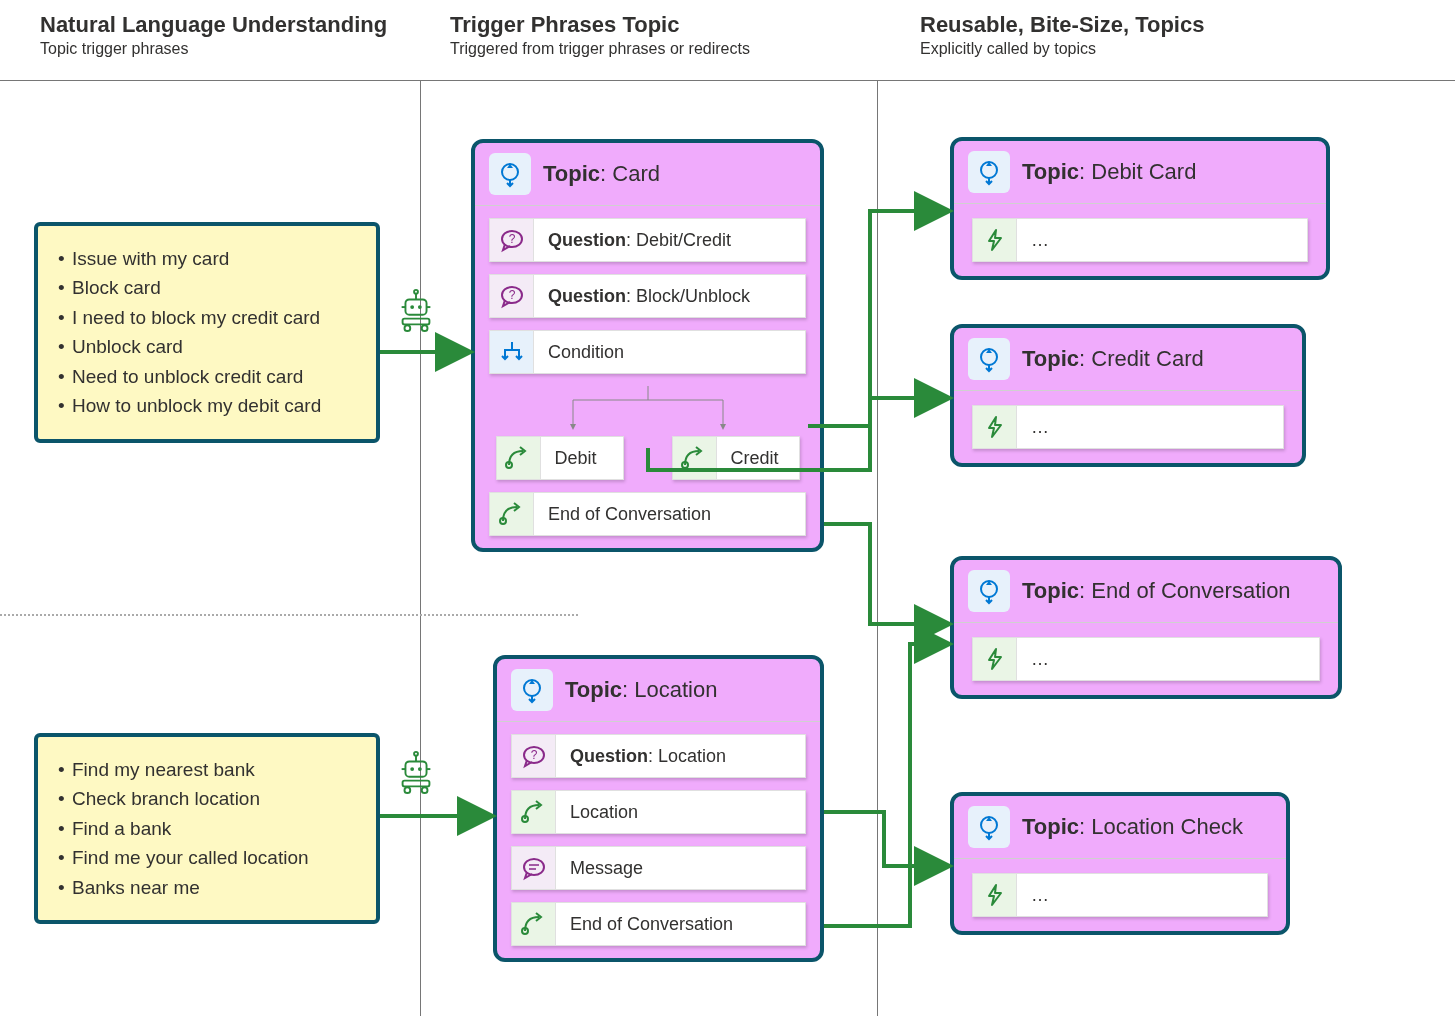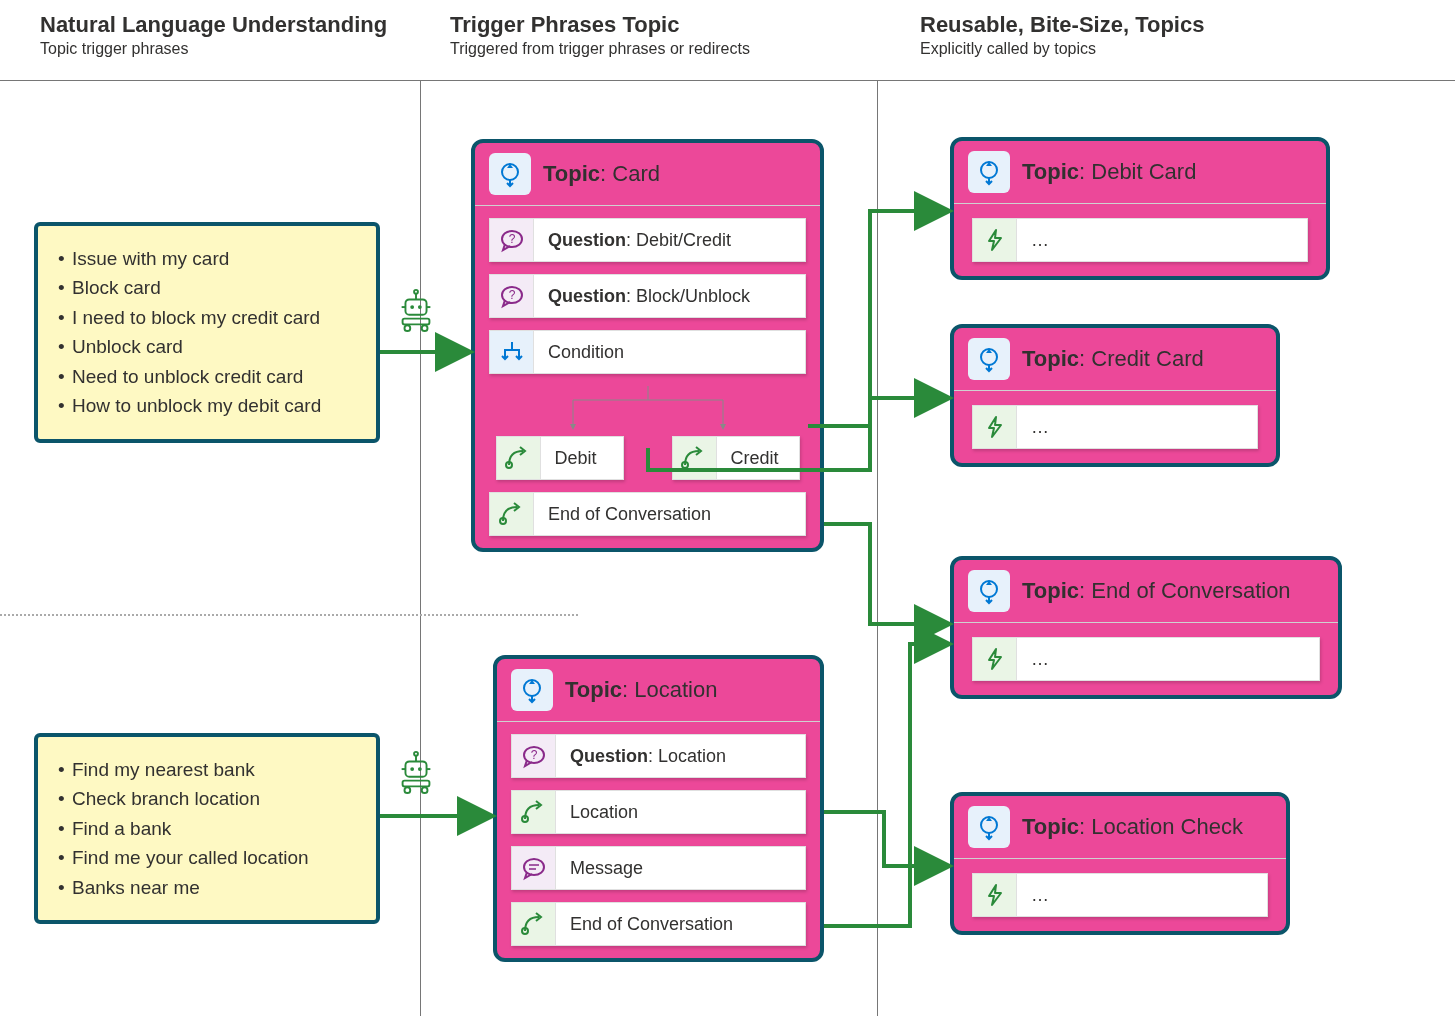--- a/index.html
+++ b/index.html
@@ -7,21 +7,21 @@
 .col-header{position:absolute;top:12px;}
 .col-header h2{font-size:22px;font-weight:600;color:#323130}
 .col-header p{font-size:16px;color:#323130;margin-top:2px}
 .divider-h{position:absolute;left:0;right:0;height:1px;background:#767676;top:80px}
 .divider-v{position:absolute;top:80px;bottom:0;width:1px;background:#767676}
 .dotted{position:absolute;left:0;right:877px;height:0;border-top:2px dotted #aaa}
 .phrases-box{position:absolute;border:4px solid #0b556a;border-radius:6px;padding:18px 20px;background:#fef9c3}
 .phrases-box ul{list-style:none}
 .phrases-box li{font-size:19px;line-height:1.55;color:#323130;position:relative;padding-left:14px}
 .phrases-box li::before{content:"•";position:absolute;left:0}
-.topic-box{position:absolute;border:4px solid #0b556a;border-radius:12px;background:#ec4899;padding:0}
+.topic-box{position:absolute;border:4px solid #0b556a;border-radius:12px;background:#f0abfc;padding:0}
 .topic-head{display:flex;align-items:center;padding:10px 14px}
 .topic-head .icon-wrap{width:42px;height:42px;border-radius:6px;background:#e7f1fb;display:flex;align-items:center;justify-content:center;margin-right:12px}
 .topic-head .title{font-size:22px}
 .topic-head .title b{font-weight:600}
 .topic-body{border-top:1px solid #d0d0d0;padding:12px 14px;display:flex;flex-direction:column;gap:12px}
 .node-row{display:flex;align-items:center;background:#fff;border:1px solid #e0e0e0;box-shadow:1px 2px 3px rgba(0,0,0,0.18);height:44px}
 .node-row .icon-cell{width:44px;height:100%;display:flex;align-items:center;justify-content:center;border-right:1px solid #e0e0e0}
 .node-row .label-cell{padding:0 14px;font-size:18px;flex:1}
 .node-row .label-cell b{font-weight:600}
 .icon-cell.purple{background:#f4ebf6}
@@ -267,21 +267,21 @@
       <div class="icon-cell green">
           <svg width="24" height="24" viewBox="0 0 24 24">
             <path d="M13 2 L6 13 L11 13 L9 22 L18 10 L12 10 Z" fill="none" stroke="#2a8a3a" stroke-width="2" stroke-linejoin="round"></path>
           </svg>
         </div>
       <div class="label-cell">…</div>
     </div>
   </div>
 </div>
 
-<div class="topic-box small-topic" style="left:950px;top:324px;width:330px">
+<div class="topic-box small-topic" style="left:950px;top:324px;width:356px">
   <div class="topic-head">
     <div class="icon-wrap">
         <svg width="30" height="30" viewBox="0 0 30 30">
           <circle cx="15" cy="13" r="8" fill="none" stroke="#0078d4" stroke-width="2"></circle>
           <path d="M15 5 L12 9 L18 9 Z" fill="#0078d4"></path>
           <line x1="15" y1="21" x2="15" y2="27" stroke="#0078d4" stroke-width="2"></line>
           <path d="M12 24 L15 27 L18 24" fill="none" stroke="#0078d4" stroke-width="2"></path>
         </svg>
       </div>
     <div class="title"><b>Topic</b>: <span>Credit Card</span></div>

